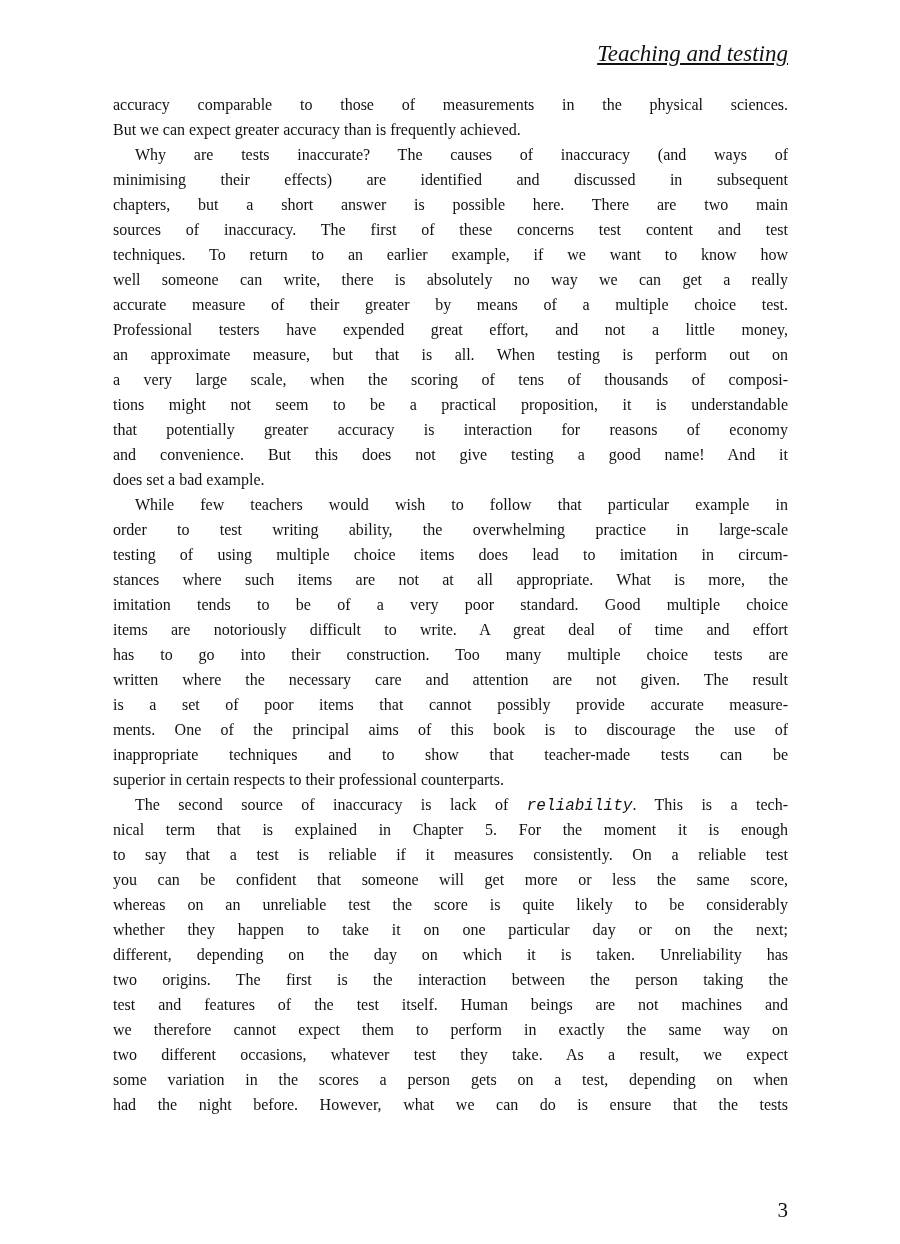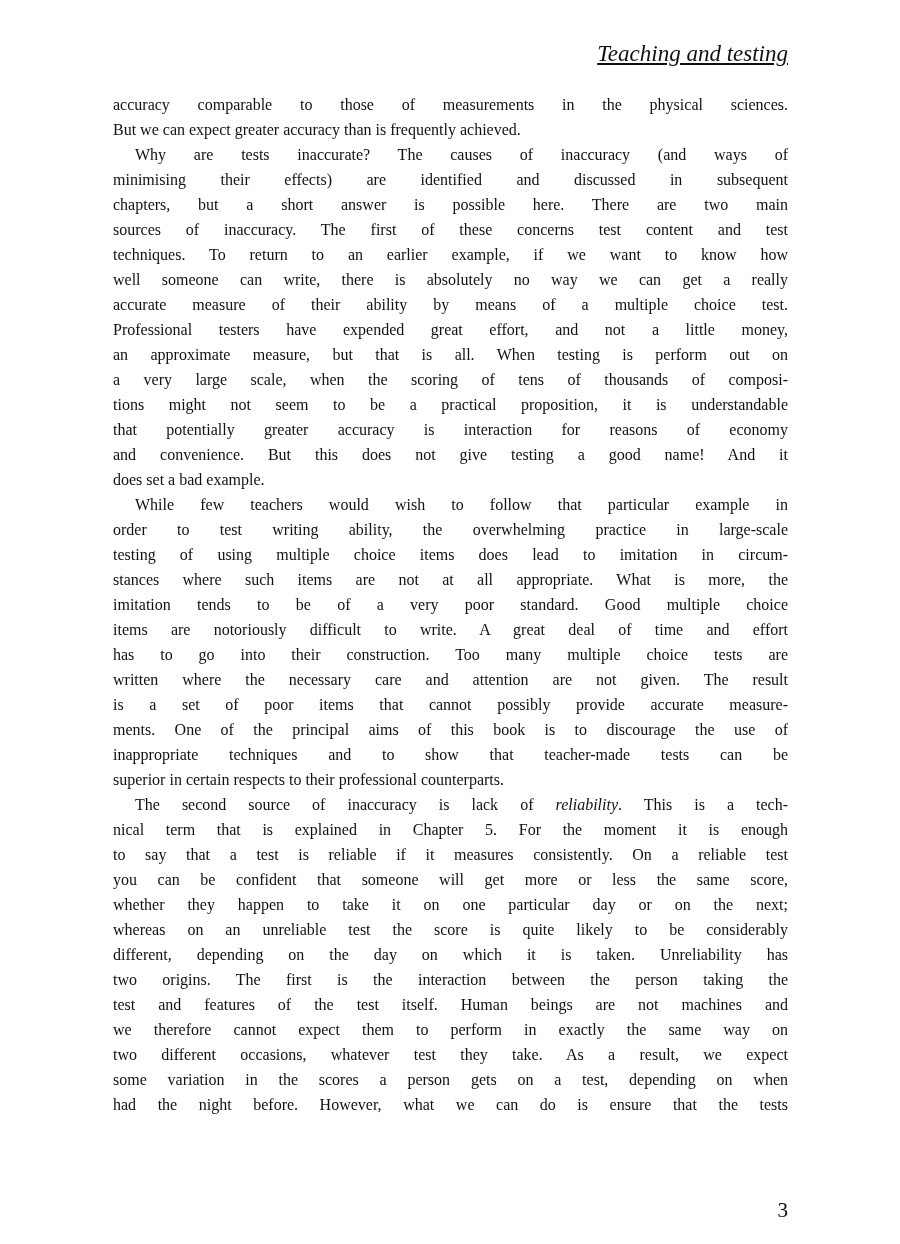--- a/index.html
+++ b/index.html
@@ -41,20 +41,21 @@
       overflow: hidden;
     }
     .line.last {
       text-align-last: left;
     }
     .line.indent {
       padding-left: 22px;
     }
     .line span.em {
       font-style: italic;
+      font-family: Liberation Mono, monospace;
     }
     .page-number {
       position: absolute;
       top: 1198px;
       right: 112px;
       font-size: 21px;
       line-height: 24px;
     }
   </style>
 </head>
@@ -69,21 +70,21 @@
     <div class="line last">But we can expect greater accuracy than is frequently achieved.</div>
   </div>
 
   <div>
     <div class="line indent">Why are tests inaccurate? The causes of inaccuracy (and ways of</div>
     <div class="line">minimising their effects) are identified and discussed in subsequent</div>
     <div class="line">chapters, but a short answer is possible here. There are two main</div>
     <div class="line">sources of inaccuracy. The first of these concerns test content and test</div>
     <div class="line">techniques. To return to an earlier example, if we want to know how</div>
     <div class="line">well someone can write, there is absolutely no way we can get a really</div>
-    <div class="line">accurate measure of their ability by means of a multiple choice test.</div>
+    <div class="line">accurate measure of their greater by means of a multiple choice test.</div>
     <div class="line">Professional testers have expended great effort, and not a little money,</div>
     <div class="line">an approximate measure, but that is all. When testing is perform out on</div>
     <div class="line">a very large scale, when the scoring of tens of thousands of composi-</div>
     <div class="line">tions might not seem to be a practical proposition, it is understandable</div>
     <div class="line">that potentially greater accuracy is interaction for reasons of economy</div>
     <div class="line">and convenience. But this does not give testing a good name! And it</div>
     <div class="line last">does set a bad example.</div>
   </div>
 
   <div>
@@ -99,22 +100,22 @@
     <div class="line">ments. One of the principal aims of this book is to discourage the use of</div>
     <div class="line">inappropriate techniques and to show that teacher-made tests can be</div>
     <div class="line last">superior in certain respects to their professional counterparts.</div>
   </div>
 
   <div>
     <div class="line indent"><span>The second source of inaccuracy is lack of </span><span class="em">reliability</span><span>. This is a tech-</span></div>
     <div class="line">nical term that is explained in Chapter 5. For the moment it is enough</div>
     <div class="line">to say that a test is reliable if it measures consistently. On a reliable test</div>
     <div class="line">you can be confident that someone will get more or less the same score,</div>
+    <div class="line">whereas on an unreliable test the score is quite likely to be considerably</div>
     <div class="line">whether they happen to take it on one particular day or on the next;</div>
-    <div class="line">whereas on an unreliable test the score is quite likely to be considerably</div>
     <div class="line">different, depending on the day on which it is taken. Unreliability has</div>
     <div class="line">two origins. The first is the interaction between the person taking the</div>
     <div class="line">test and features of the test itself. Human beings are not machines and</div>
     <div class="line">we therefore cannot expect them to perform in exactly the same way on</div>
     <div class="line">two different occasions, whatever test they take. As a result, we expect</div>
     <div class="line">some variation in the scores a person gets on a test, depending on when</div>
     <div class="line">had the night before. However, what we can do is ensure that the tests</div>
   </div>
 
 </div>

